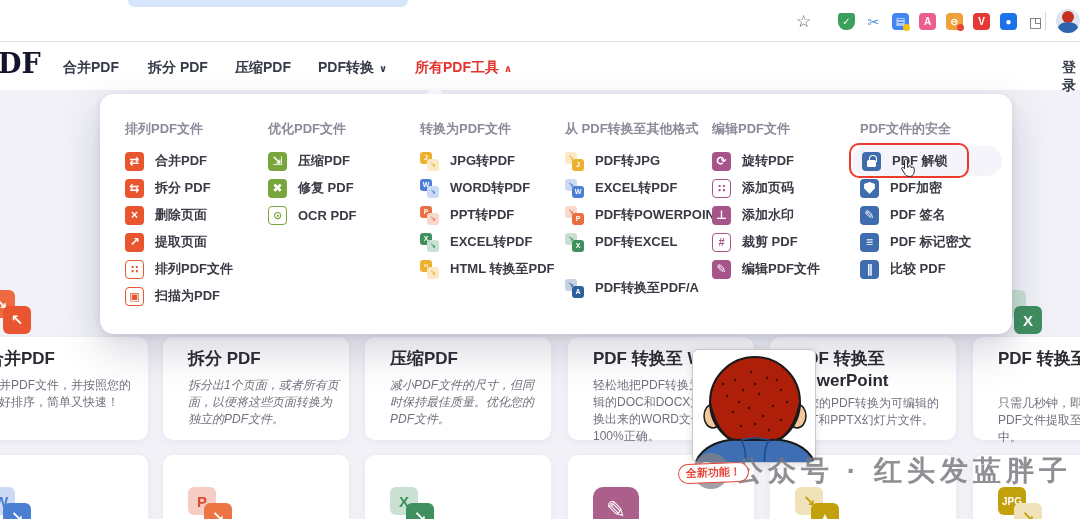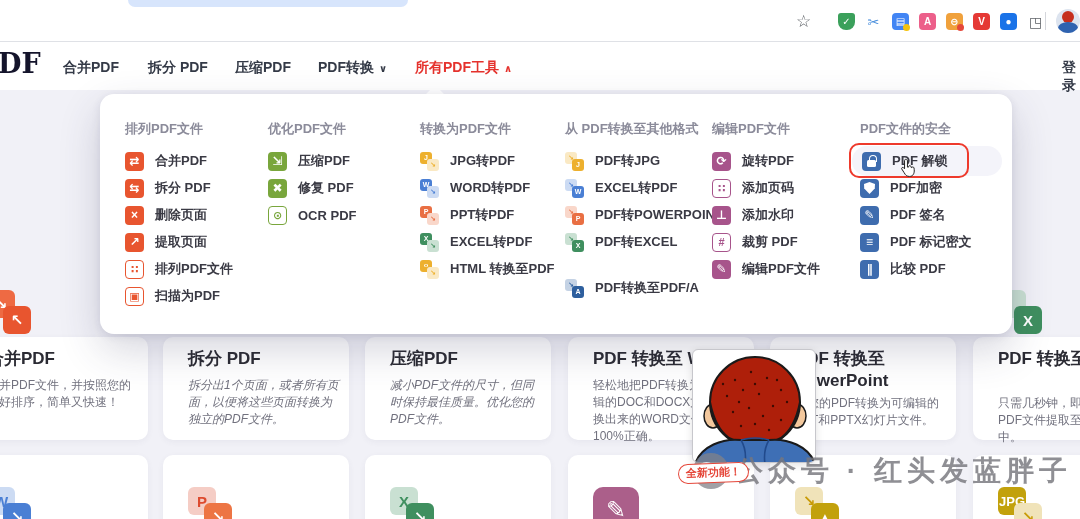--- a/index.html
+++ b/index.html
@@ -171,21 +171,21 @@
     </span>
     <div class="card abs r2" style="left: 568px;"></div>
     <span class="mi-icon solid card-icon" style="width: 46px; height: 46px; border-radius: 10px; background: rgb(171, 95, 138); color: rgb(255, 255, 255); font-size: 24px; display: flex; align-items: center; justify-content: center; position: absolute; left: 593px; top: 487px;">✎</span>
     <div class="card abs r2" style="left: 770px;"></div>
     <span class="pair card-icon" style="width: 44px; height: 44px; position: absolute; left: 795px; top: 487px;">
       <span class="sq" style="left: 0px; top: 0px; width: 28px; height: 28px; border-radius: 6px; background: rgb(240, 227, 185); color: rgb(201, 155, 6); font-size: 15px;">↘</span>
       <span class="sq" style="left: 16px; top: 16px; width: 28px; height: 28px; border-radius: 6px; background: rgb(194, 161, 12); color: rgb(255, 255, 255); font-size: 15px;">▲</span>
     </span>
     <div class="card abs r2" style="left: 973px;"></div>
     <span class="pair card-icon" style="width: 44px; height: 44px; position: absolute; left: 998px; top: 487px;">
-      <span class="sq" style="left: 0px; top: 0px; width: 28px; height: 28px; border-radius: 6px; background: rgb(194, 161, 12); color: rgb(255, 255, 255); font-size: 13px;">JPG</span>
+      <span class="sq" style="left: 0px; top: 0px; width: 28px; height: 28px; border-radius: 6px; background: rgb(194, 161, 12); color: rgb(255, 255, 255); font-size: 10px;">JPG</span>
       <span class="sq" style="left: 16px; top: 16px; width: 28px; height: 28px; border-radius: 6px; background: rgb(240, 227, 185); color: rgb(201, 155, 6); font-size: 15px;">↘</span>
     </span>
   </div>
 
 <div id="panel-caret" class="abs"></div>
 <div id="panel" class="abs">
   <div id="hl-pill" class="abs" style="left:752px;top:52px;position:absolute;"></div>
   <div id="menu-cols">
       <div class="col-header abs" style="left: 25px; top: 26px;">排列PDF文件</div>
       <div class="menu-item abs" style="left: 25px; top: 56px;">

